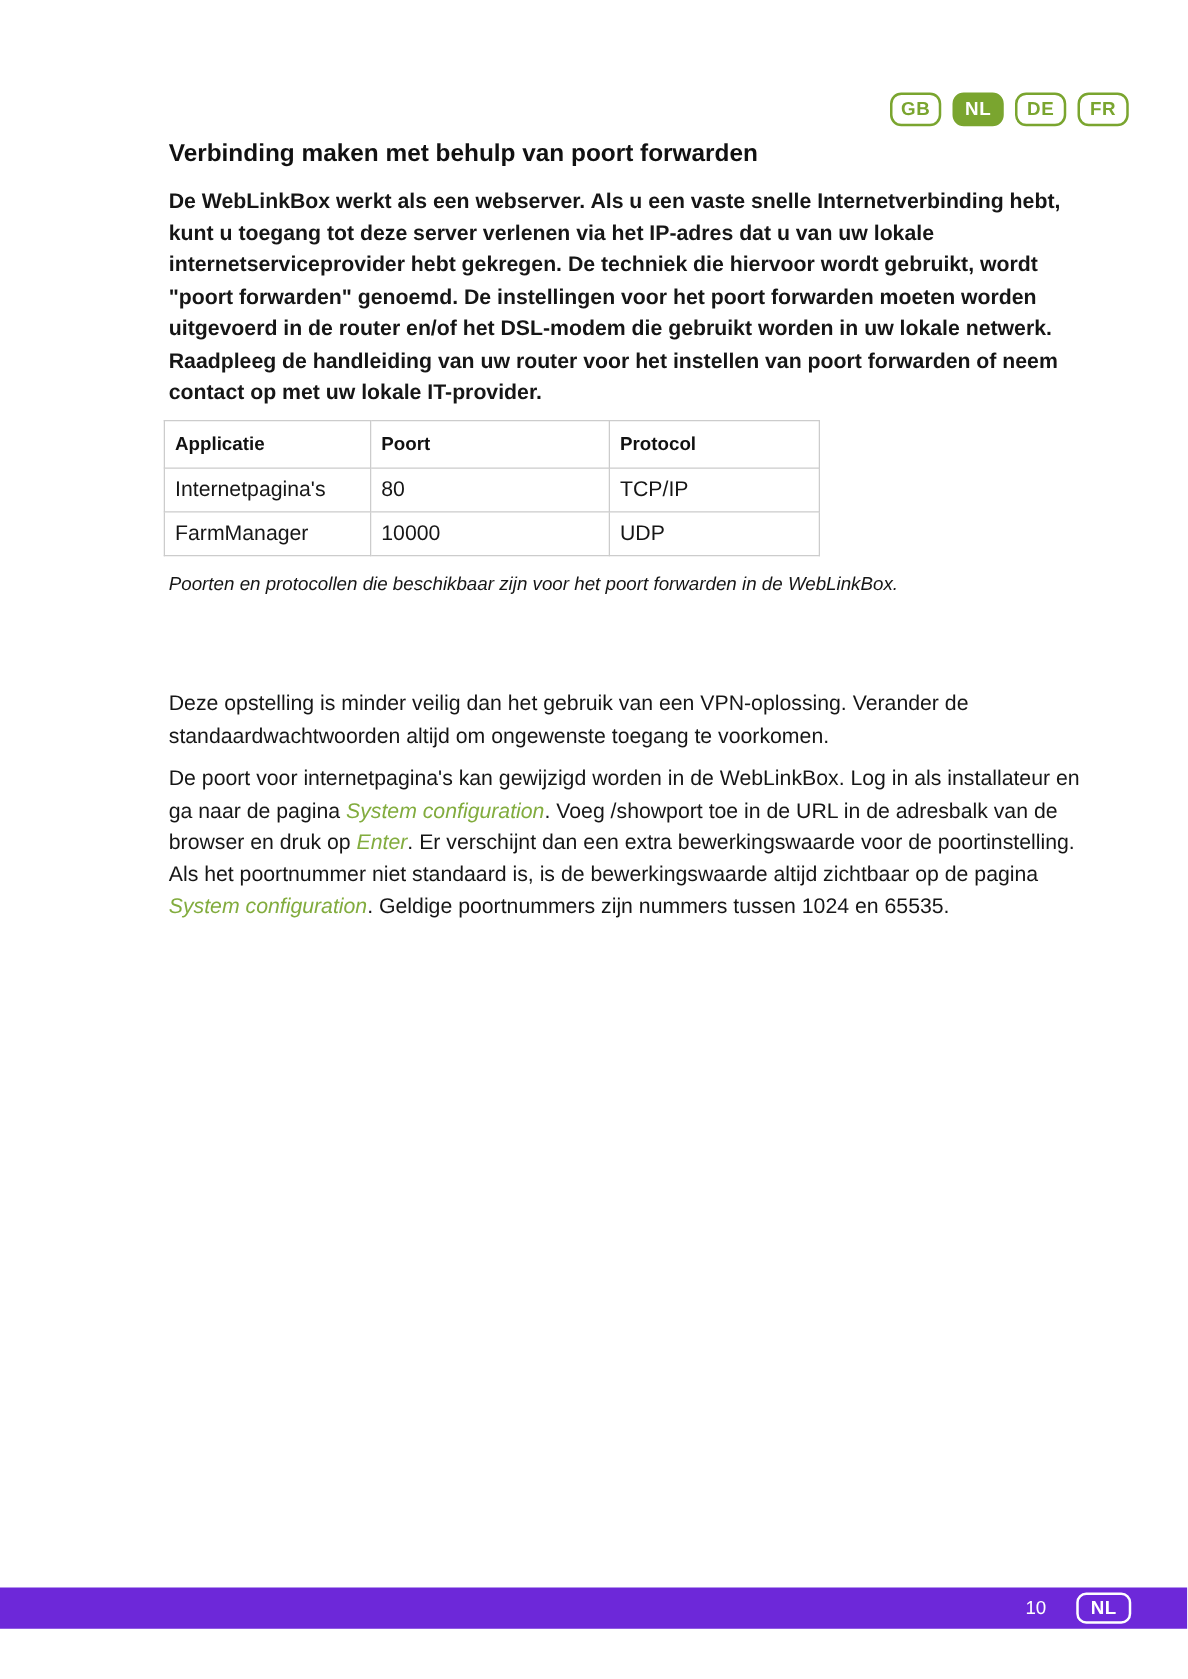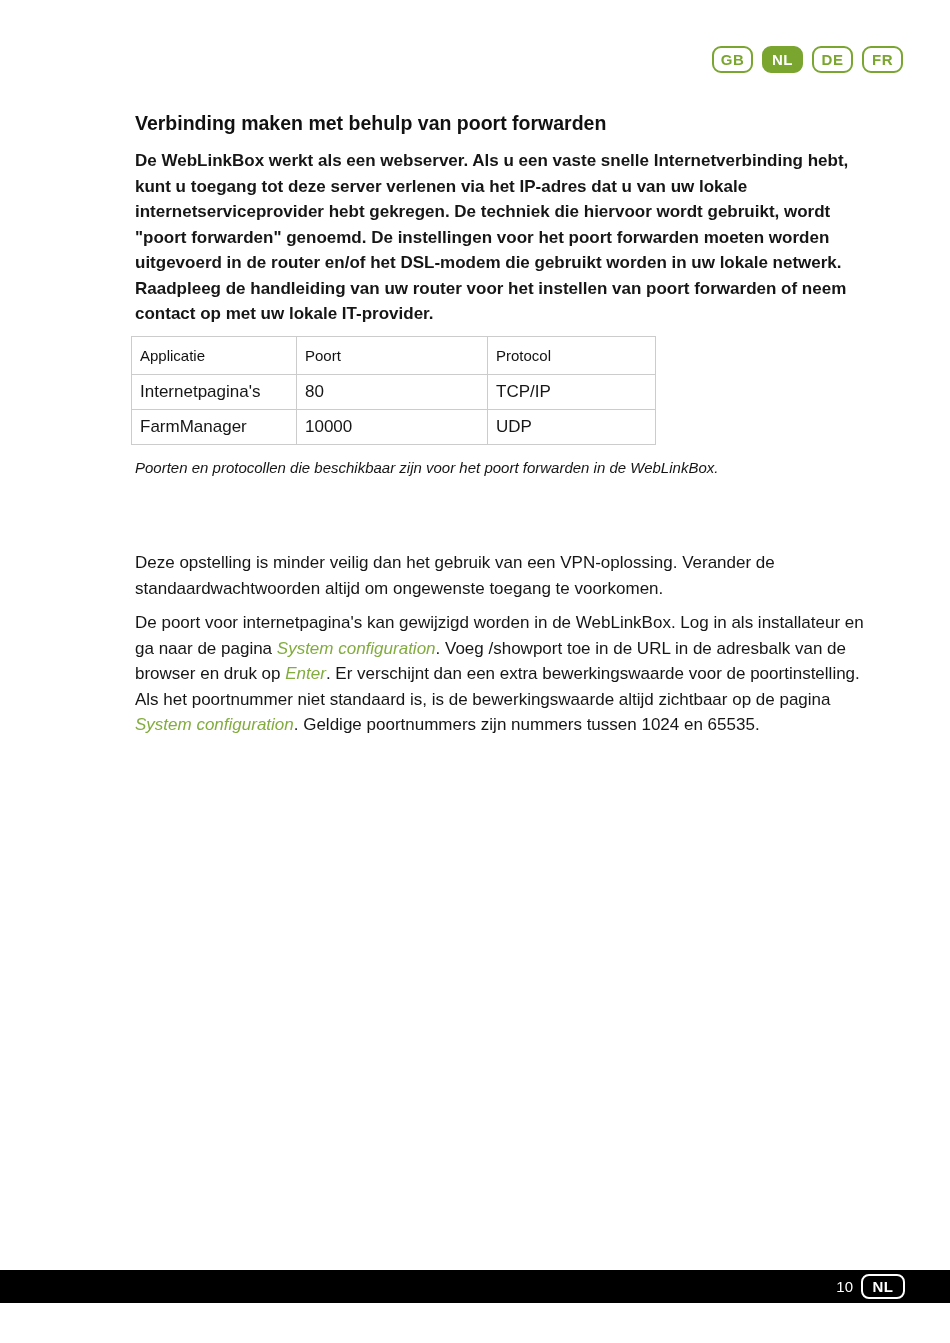--- a/index.html
+++ b/index.html
@@ -31,20 +31,21 @@
     min-width: 41px;
     height: 27px;
     border: 2px solid #7aa52f;
     border-radius: 9px;
     background: #ffffff;
     color: #7aa52f;
     font-size: 15px;
     font-weight: bold;
     letter-spacing: 0.5px;
     cursor: pointer;
+    margin-top: 28px;
   }
   .lang-tab.active {
     background: #7aa52f;
     color: #ffffff;
   }
 
   
   .heading {
     position: absolute;
     left: 135px;
@@ -84,21 +85,21 @@
   .port-table th, .port-table td {
     border: 1px solid #cccccc;
     text-align: left;
     padding: 0 0 0 8px;
     vertical-align: middle;
     background: #ffffff;
   }
   .port-table th {
     height: 38px;
     font-size: 15px;
-    font-weight: normal;
+    font-weight: bold;
     color: #111;
   }
   .port-table td {
     height: 35px;
     font-size: 17px;
     color: #161616;
   }
   .col-app { width: 165px; }
   .col-port { width: 191px; }
   .col-proto { width: 168px; }
@@ -114,26 +115,26 @@
     color: #161616;
   }
 
   
   .footer-bar {
     position: absolute;
     left: 0;
     top: 1270px;
     width: 950px;
     height: 33px;
-    background: #000000;
+    background: #6d28d9;
     display: flex;
     align-items: center;
     justify-content: flex-end;
     padding-right: 45px;
-    gap: 8px;
+    gap: 24px;
   }
   .footer-page-number {
     color: #ffffff;
     font-size: 15px;
   }
   .footer-lang-badge {
     display: inline-flex;
     align-items: center;
     justify-content: center;
     min-width: 44px;

